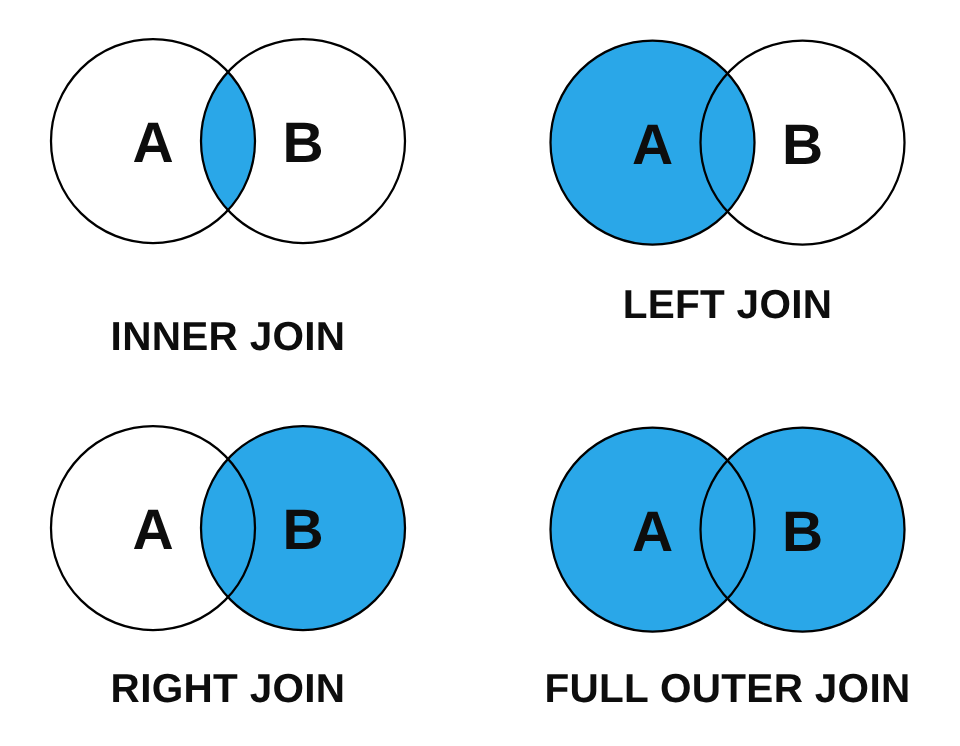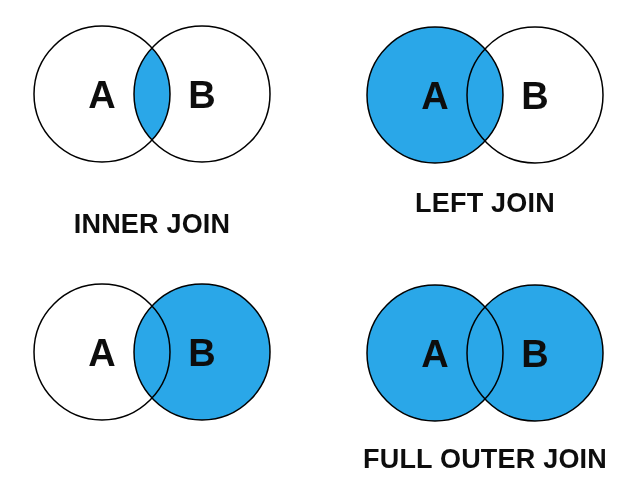--- a/index.html
+++ b/index.html
@@ -89,20 +89,21 @@
   <section class="cell q-bl">
     <svg class="venn" viewBox="0 0 320 230">
       <circle cx="102" cy="104" r="68" stroke="none" fill="#FFFFFF"></circle>
       <circle cx="202" cy="104" r="68" stroke="none" fill="#2AA7E8"></circle>
       <path d="M152,57.9 A68,68 0 0 1 152,150.1 A68,68 0 0 1 152,57.9 Z" stroke="none" fill="#2AA7E8"></path>
       <circle cx="102" cy="104" r="68" fill="none" stroke-width="1.5" stroke="#000000"></circle>
       <circle cx="202" cy="104" r="68" fill="none" stroke-width="1.5" stroke="#000000"></circle>
       <text x="102" y="118">A</text>
       <text x="202" y="118">B</text>
     </svg>
+    <div class="caption">RIGHT JOIN</div>
   </section>
 
   <section class="cell q-br">
     <svg class="venn" viewBox="0 0 320 230">
       <circle cx="115" cy="105" r="68" stroke="none" fill="#2AA7E8"></circle>
       <circle cx="215" cy="105" r="68" stroke="none" fill="#2AA7E8"></circle>
       <path d="M165,58.9 A68,68 0 0 1 165,151.1 A68,68 0 0 1 165,58.9 Z" stroke="none" fill="#2AA7E8"></path>
       <circle cx="115" cy="105" r="68" fill="none" stroke-width="1.5" stroke="#000000"></circle>
       <circle cx="215" cy="105" r="68" fill="none" stroke-width="1.5" stroke="#000000"></circle>
       <text x="115" y="119">A</text>

